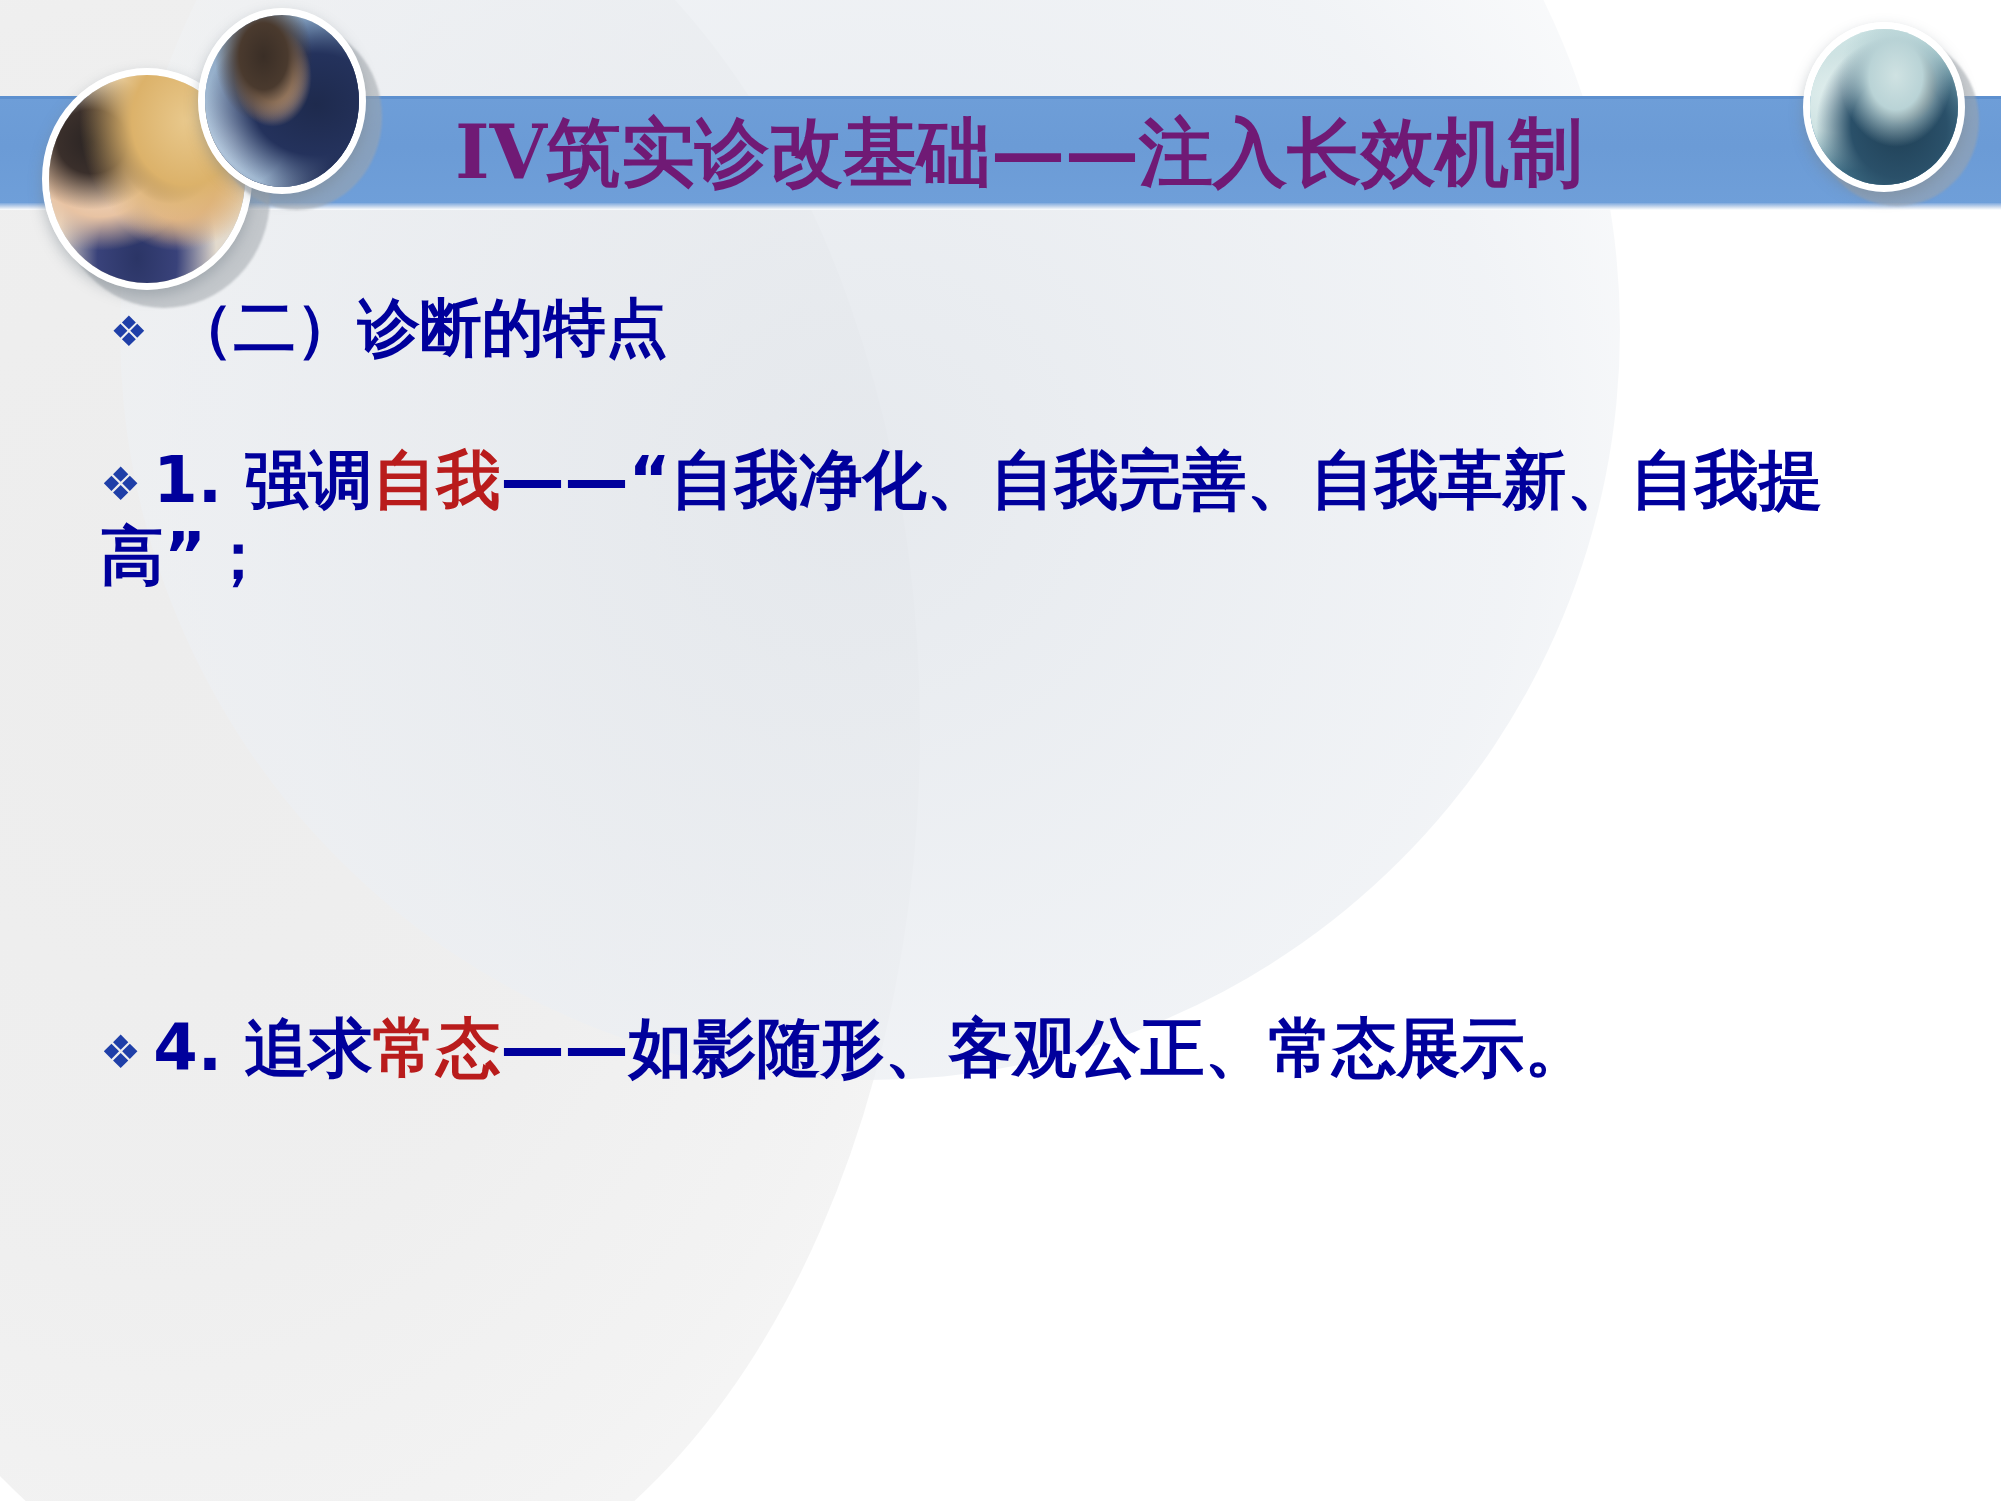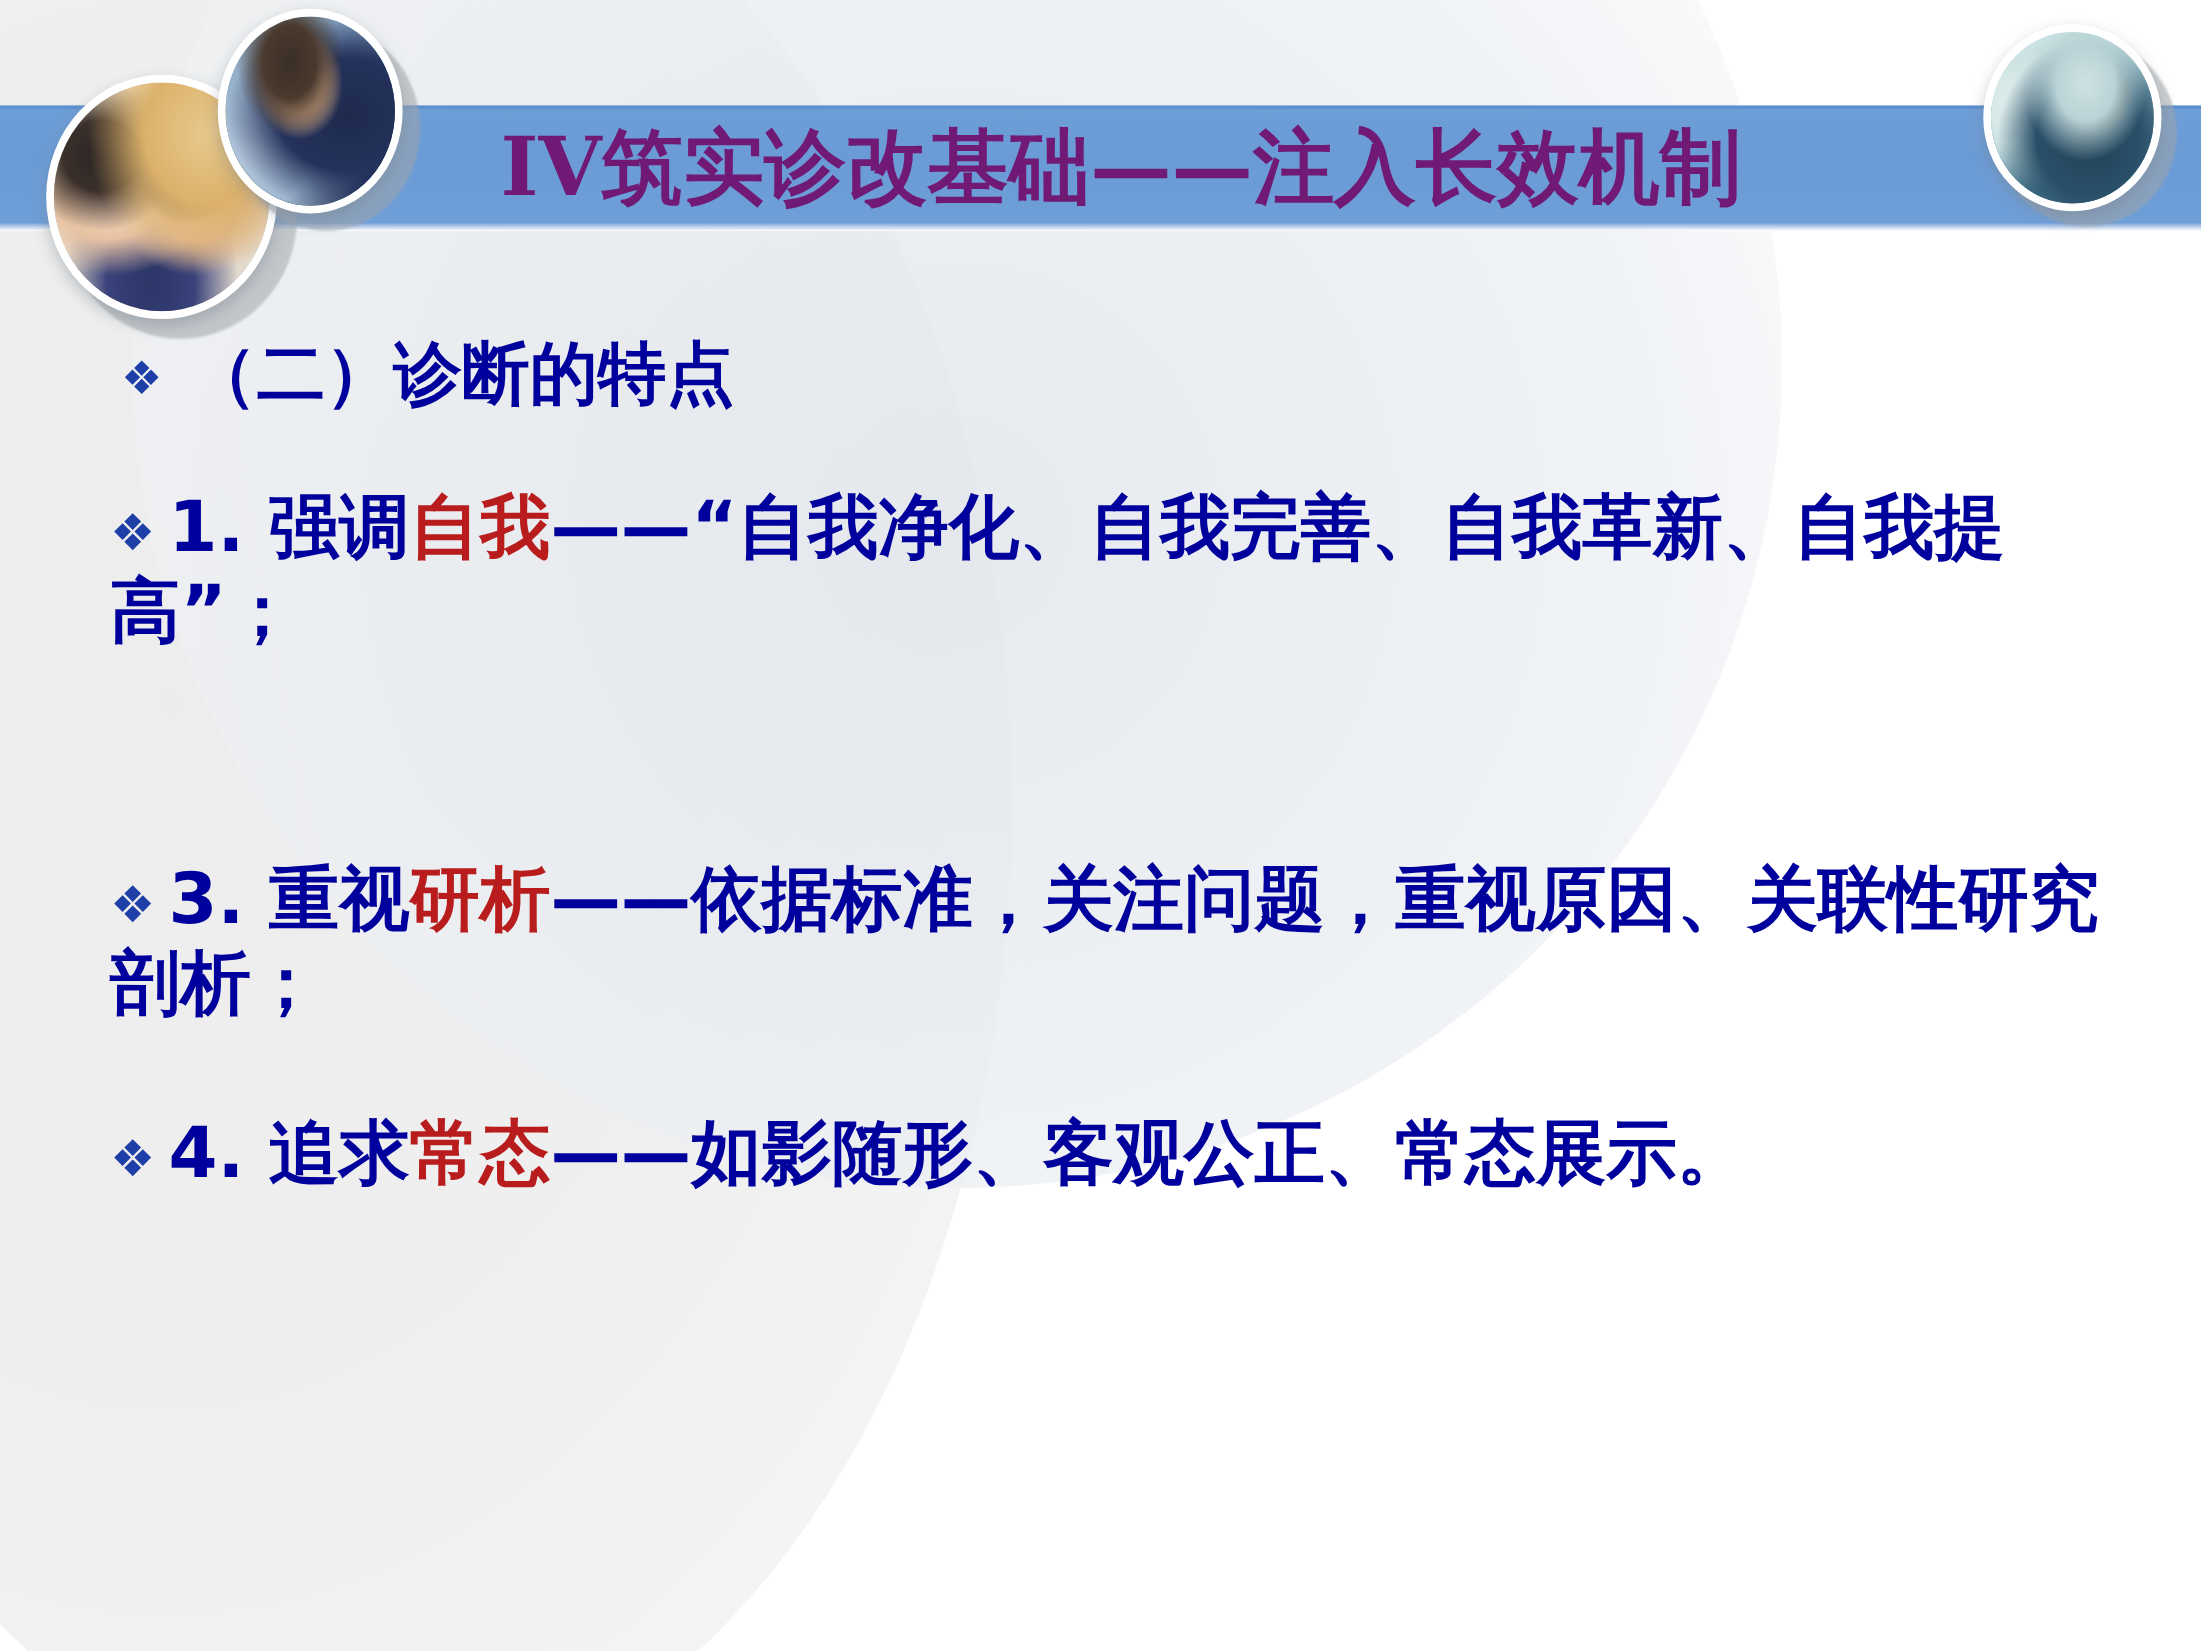--- a/index.html
+++ b/index.html
@@ -120,21 +120,21 @@
   .bullet{
     display:inline-block;
     color:#1f3fa8;
     font-size:46px;
     vertical-align:middle;
     margin-right:12px;
     line-height:1;
   }
   .hl{color:#b91c1c;}
 
-  .l-head{ left:110px; top:48px; font-size:62px; }
+  .l-head{ left:110px; top:36px; font-size:62px; }
   .l-head .bullet{ font-size:42px; margin-right:24px; }
 
   .l1{ left:100px; top:192px; font-size:64px; line-height:76px; white-space:normal; width:1790px;}
   .l2{ left:100px; top:400px; font-size:64px; }
   .l3{ left:100px; top:530px; font-size:64px; line-height:76px; white-space:normal; width:1840px;}
   .l4{ left:100px; top:755px; font-size:64px; }
 </style>
 </head>
 <body>
 
@@ -168,22 +168,19 @@
 
     <div class="line l-head">
       <span class="bullet">❖</span><span>（二）诊断的特点</span>
     </div>
 
     <div class="line l1">
       <span class="bullet">❖</span><span>1.</span><span> 强调</span><span class="hl">自我</span><span>——“自我净化、自我完善、自我革新、自我提高”；</span>
     </div>
 
 
-    <div class="line l3">
-      <span class="bullet">❖</span><span>3.</span><span> 重视</span><span class="hl">研析</span><span>——依据标准，关注问题，重视原因、关联性研究剖析；</span>
-    </div>
 
     <div class="line l4">
       <span class="bullet">❖</span><span>4.</span><span> 追求</span><span class="hl">常态</span><span>——如影随形、客观公正、常态展示。</span>
     </div>
 
   </div>
 </div>
 
 </body></html>

